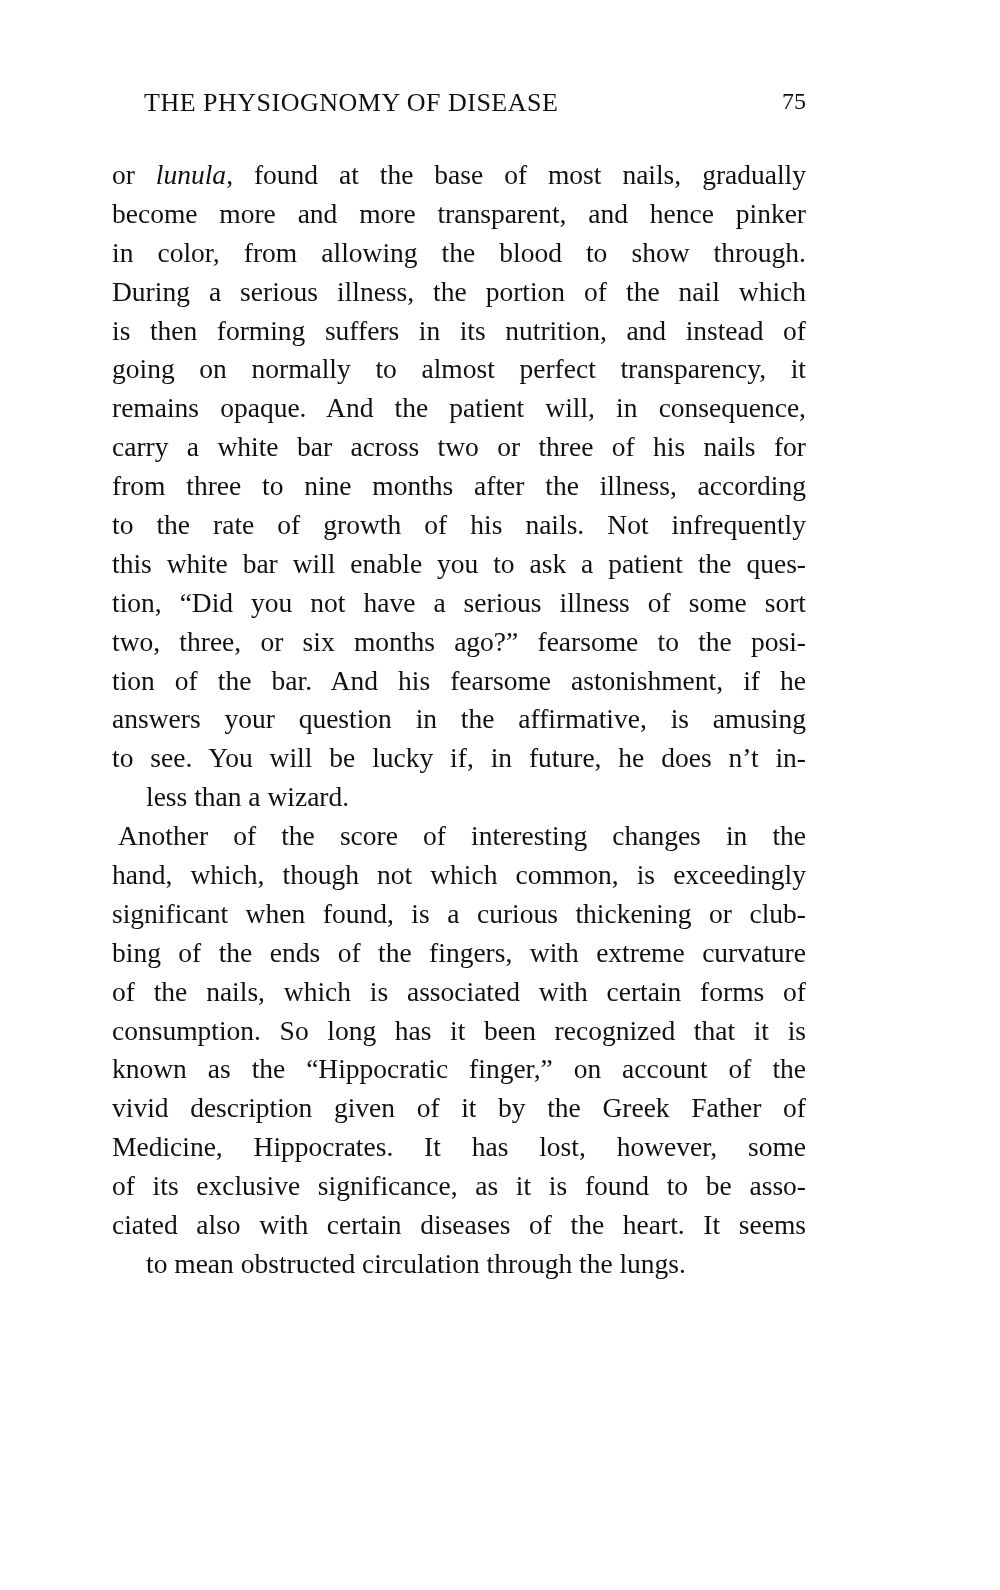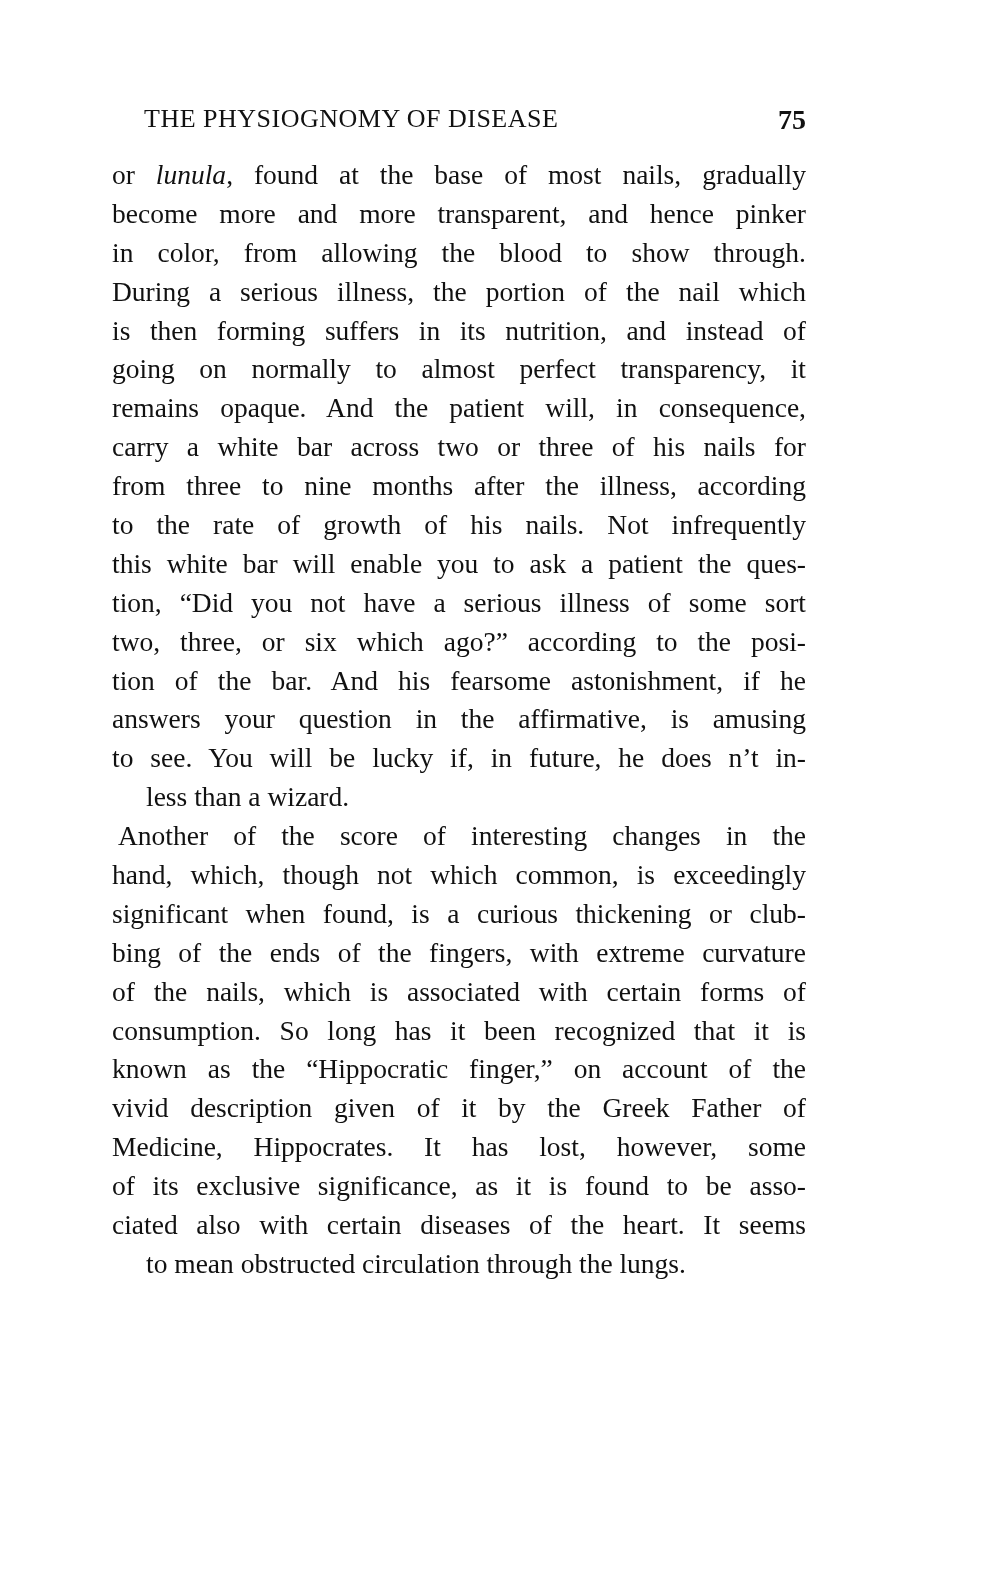--- a/index.html
+++ b/index.html
@@ -17,40 +17,39 @@
   }
   .page {
     position: absolute;
     left: 0;
     top: 0;
     width: 1000px;
     height: 1590px;
   }
   .running-head {
     position: absolute;
-    top: 104px;
+    top: 88px;
     left: 112px;
     width: 694px;
     height: 34px;
   }
   .running-title {
     position: absolute;
     left: 32px;
     top: 0;
     font-size: 26px;
     letter-spacing: 0.5px;
     white-space: nowrap;
   }
   .page-number {
     position: absolute;
     right: 0;
     top: 0;
-    font-size: 28px;
+    font-size: 24px;
     white-space: nowrap;
-    font-weight: bold;
   }
   .body-text {
     position: absolute;
     top: 156px;
     left: 112px;
     width: 694px;
   }
   .line {
     display: block;
     height: 38.9px;
@@ -86,21 +85,21 @@
         <span class="line">in color, from allowing the blood to show through.</span>
         <span class="line">During a serious illness, the portion of the nail which</span>
         <span class="line">is then forming suffers in its nutrition, and instead of</span>
         <span class="line">going on normally to almost perfect transparency, it</span>
         <span class="line">remains opaque. And the patient will, in consequence,</span>
         <span class="line">carry a white bar across two or three of his nails for</span>
         <span class="line">from three to nine months after the illness, according</span>
         <span class="line">to the rate of growth of his nails. Not infrequently</span>
         <span class="line">this white bar will enable you to ask a patient the ques-</span>
         <span class="line">tion, “Did you not have a serious illness of some sort</span>
-        <span class="line">two, three, or six which ago?” according to the posi-</span>
+        <span class="line">two, three, or six months ago?” fearsome to the posi-</span>
         <span class="line">tion of the bar. And his fearsome astonishment, if he</span>
         <span class="line">answers your question in the affirmative, is amusing</span>
         <span class="line">to see. You will be lucky if, in future, he does n’t in-</span>
         <span class="line last">less than a wizard.</span>
       </div>
       <div>
         <span class="line indent">Another of the score of interesting changes in the</span>
         <span class="line">hand, which, though not which common, is exceedingly</span>
         <span class="line">significant when found, is a curious thickening or club-</span>
         <span class="line">bing of the ends of the fingers, with extreme curvature</span>

